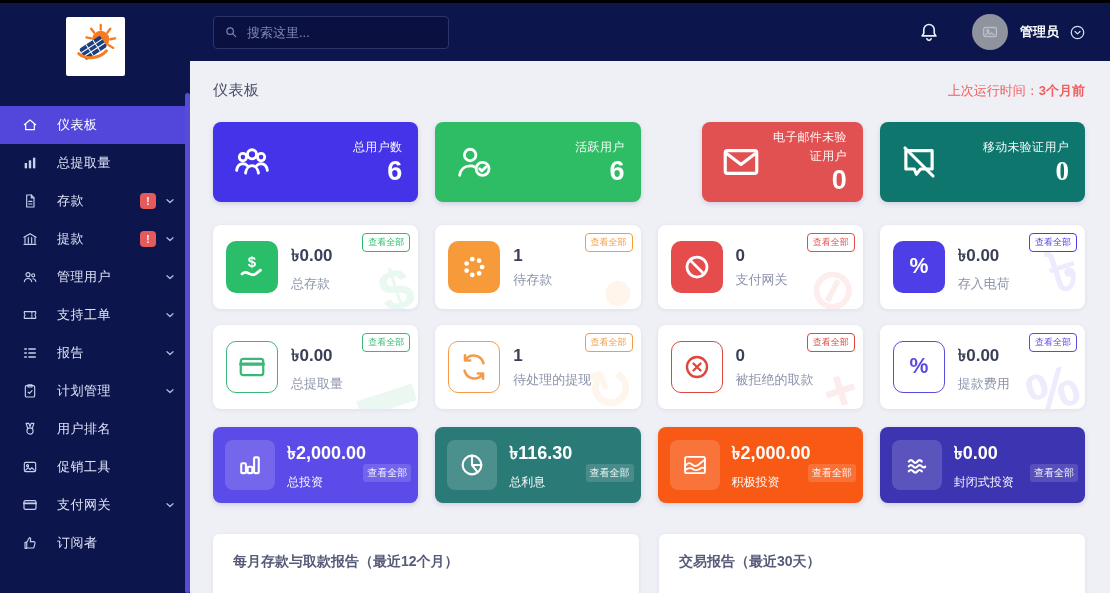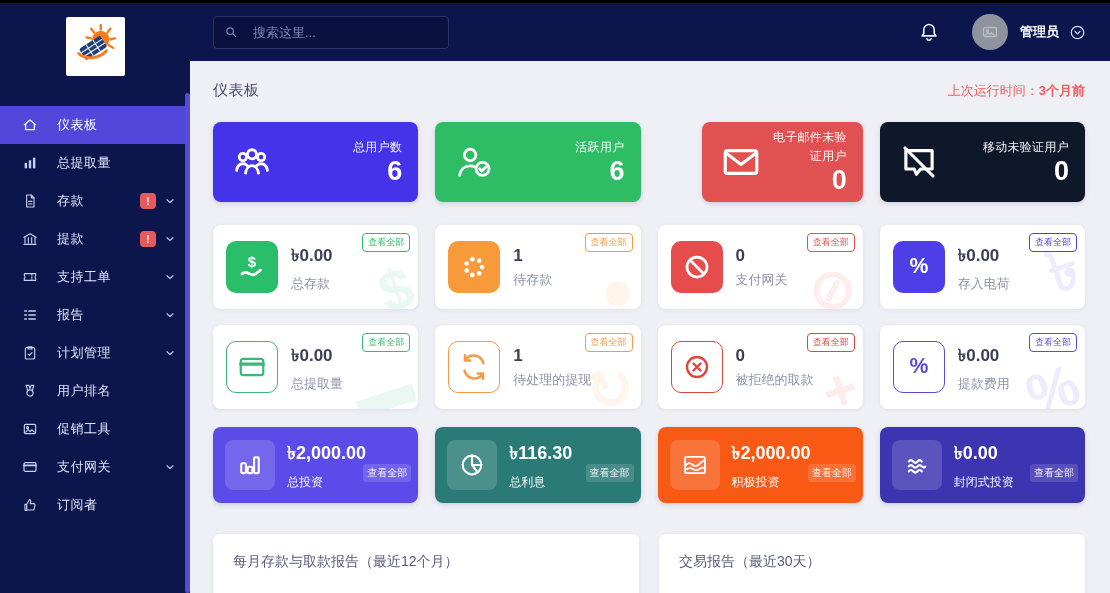--- a/index.html
+++ b/index.html
@@ -21,21 +21,21 @@
   .mi-ic svg { width:16px; height:16px; }
   .mi-lb { font-size:13px; letter-spacing:.5px; white-space:nowrap; }
   .mi-bdg { margin-left:auto; width:16px; height:16px; background:#e55b5b; color:#fff; border-radius:4px; font-size:10px; font-weight:bold; display:flex; align-items:center; justify-content:center; }
   .mi-ch { margin-left:auto; width:12px; height:12px; color:#b9c0e2; display:flex; }
   .mi-bdg + .mi-ch { margin-left:8px; }
   .mi-ch svg { width:12px; height:12px; }
   .side-scroll { position:absolute; right:0; top:93px; width:5px; height:500px; background:#564cd6; border-radius:3px; }
 
   
   .header { position:absolute; left:190px; top:3px; width:920px; height:58px; background:#0c164d; display:flex; align-items:center; z-index:5; }
-  .search-box { margin-left:23px; width:236px; height:33px; background:#0a1140; border:1px solid #2a3468; border-radius:4px; display:flex; align-items:center; padding:0 10px;gap:6px; }
+  .search-box { margin-left:23px; width:236px; height:33px; background:#0a1140; border:1px solid #2a3468; border-radius:4px; display:flex; align-items:center; padding:0 10px; }
   .search-box svg { width:14px; height:14px; color:#7d87b6; }
   .search-input { background:transparent; border:none; outline:none; color:#9aa3cc; font-size:13px; margin-left:9px; width:180px; font-family:inherit; }
   .search-input::placeholder { color:#7d87b6; }
   .h-right { margin-left:auto; display:flex; align-items:center; padding-right:24px; }
   .bell-btn { width:22px; height:22px; color:#eceef9; cursor:pointer; margin-right:32px; }
   .bell-btn svg { width:22px; height:22px; }
   .avatar { width:36px; height:36px; border-radius:50%; background:#8e939e; display:flex; align-items:center; justify-content:center; color:#b9bdc6; cursor:pointer; }
   .avatar svg { width:18px; height:18px; }
   .uname { color:#fff; font-size:13px; font-weight:bold; margin:0 10px 0 12px; cursor:pointer; }
   .uchev { width:17px; height:17px; color:#d7dbee; cursor:pointer; }
@@ -74,21 +74,21 @@
   .c4 { position:relative; height:76px; border-radius:8px; color:#fff; display:flex; align-items:center; padding:0 12px; box-shadow:0 2px 5px rgba(30,30,90,.15); }
   .c4-ib { width:50px; height:50px; border-radius:8px; background:rgba(255,255,255,.16); flex:0 0 50px; display:flex; align-items:center; justify-content:center; margin-right:12px; }
   .c4-ib svg { width:28px; height:28px; }
   .c4-val { font-size:18px; font-weight:bold; }
   .c4-lb { font-size:12px; margin-top:4px; opacity:.95; }
   .va4 { position:absolute; right:7px; top:37px; font-size:10px; color:rgba(255,255,255,.9); background:rgba(255,255,255,.14); border-radius:3px; padding:2px 4px; cursor:pointer; }
 
   
   .panels { display:grid; grid-template-columns:1fr 1fr; gap:20px; margin-top:31px; }
   .panel { background:#fff; border-radius:6px; box-shadow:0 1px 4px rgba(40,40,90,.08); height:120px; padding:19px 20px; }
-  .panel-title { font-size:14px; color:#565b78; }
+  .panel-title { font-size:14px; color:#565b78;font-weight:bold; }
 
   .watermark { position:absolute; left:901px; top:274px; font-size:27px; font-weight:800; letter-spacing:.5px; z-index:40; pointer-events:none; }
 </style>
 </head>
 <body>
 
 <div id="app">
   <div class="topstrip"></div>
 
   <aside class="sidebar">
@@ -161,20 +161,36 @@
         <span class="mi-bdg">!</span>
         <span class="mi-ch">
             <svg viewBox="0 0 24 24" fill="none" stroke="currentColor" stroke-width="2.4" stroke-linecap="round" stroke-linejoin="round" width="100%" height="100%">
               <path d="M6 9.5 12 15l6-5.5"></path>
             </svg>
           </span>
       </div>
       <div class="mi">
         <span class="mi-ic">
             <svg viewBox="0 0 24 24" fill="none" stroke="currentColor" stroke-width="1.7" stroke-linecap="round" stroke-linejoin="round" width="100%" height="100%">
+              <circle cx="9" cy="8.5" r="3"></circle>
+              <path d="M3.5 19c.5-3 2.8-4.8 5.5-4.8s5 1.8 5.5 4.8"></path>
+              <circle cx="16.8" cy="9.5" r="2.3"></circle>
+              <path d="M16.3 14.6c2.4.2 4 1.7 4.4 3.9"></path>
+            </svg>
+          </span>
+        <span class="mi-lb">管理用户</span>
+        <span class="mi-ch">
+            <svg viewBox="0 0 24 24" fill="none" stroke="currentColor" stroke-width="2.4" stroke-linecap="round" stroke-linejoin="round" width="100%" height="100%">
+              <path d="M6 9.5 12 15l6-5.5"></path>
+            </svg>
+          </span>
+      </div>
+      <div class="mi">
+        <span class="mi-ic">
+            <svg viewBox="0 0 24 24" fill="none" stroke="currentColor" stroke-width="1.7" stroke-linecap="round" stroke-linejoin="round" width="100%" height="100%">
               <path d="M3.5 7h17v3.3a2 2 0 0 0 0 3.4V17h-17v-3.3a2 2 0 0 0 0-3.4z"></path>
               <path d="M14.8 7.5v9" stroke-dasharray="2 2.2"></path>
             </svg>
           </span>
         <span class="mi-lb">支持工单</span>
         <span class="mi-ch">
             <svg viewBox="0 0 24 24" fill="none" stroke="currentColor" stroke-width="2.4" stroke-linecap="round" stroke-linejoin="round" width="100%" height="100%">
               <path d="M6 9.5 12 15l6-5.5"></path>
             </svg>
           </span>
@@ -314,21 +330,21 @@
         <span class="c1-val">6</span></span>
       </div>
       <div class="c1" style="background-color: rgb(226, 81, 81); margin-left: 44px;">
         <span class="c1-ic"><svg viewBox="0 0 24 24" fill="none" stroke="currentColor" stroke-width="1.8" stroke-linecap="round" stroke-linejoin="round" width="100%" height="100%">
               <rect x="3" y="5.5" width="18" height="13" rx="1.2"></rect>
               <path d="M3.6 7 12 13.4 20.4 7"></path>
             </svg></span>
         <span class="c1-tx"><span class="c1-lb">电子邮件未验证用户</span><br>
         <span class="c1-val">0</span></span>
       </div>
-      <div class="c1" style="background-color: #0f172a;">
+      <div class="c1" style="background-color: #0f766e; font-family: Liberation Serif, serif;">
         <span class="c1-ic"><svg viewBox="0 0 24 24" fill="none" stroke="currentColor" stroke-width="1.8" stroke-linecap="round" stroke-linejoin="round" width="100%" height="100%">
               <path d="M4.5 5.5h15V16h-6.6L10.5 19l-1.2-3H4.5z"></path>
               <path d="M4 4l16 16"></path>
             </svg></span>
         <span class="c1-tx"><span class="c1-lb">移动未验证用户</span><br>
         <span class="c1-val">0</span></span>
       </div>
     </div>
 
     <div class="grid4" style="margin-top:23px">

